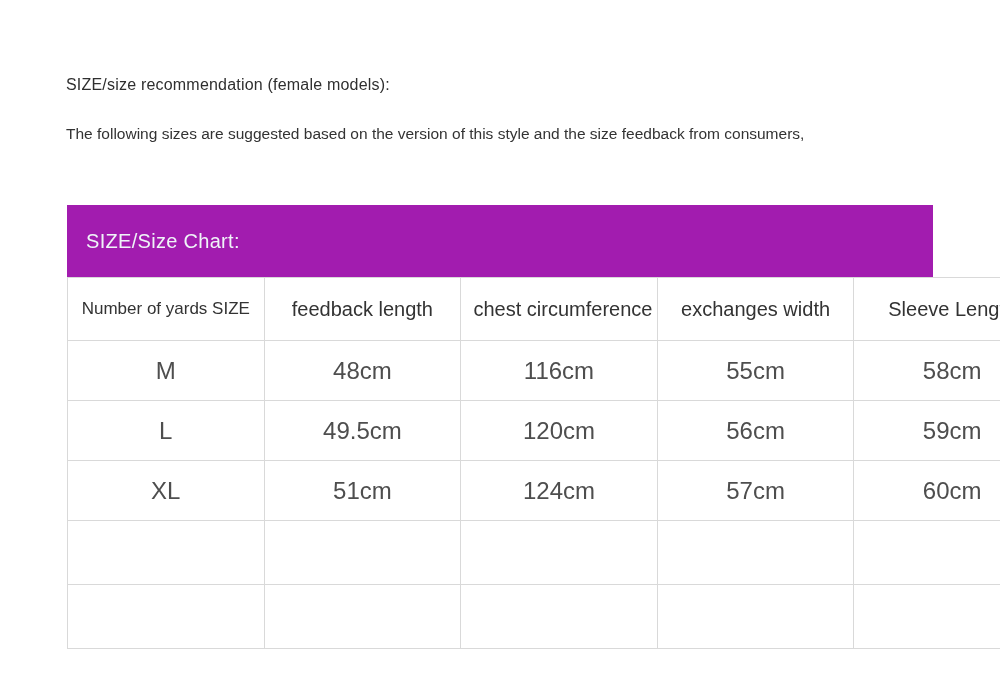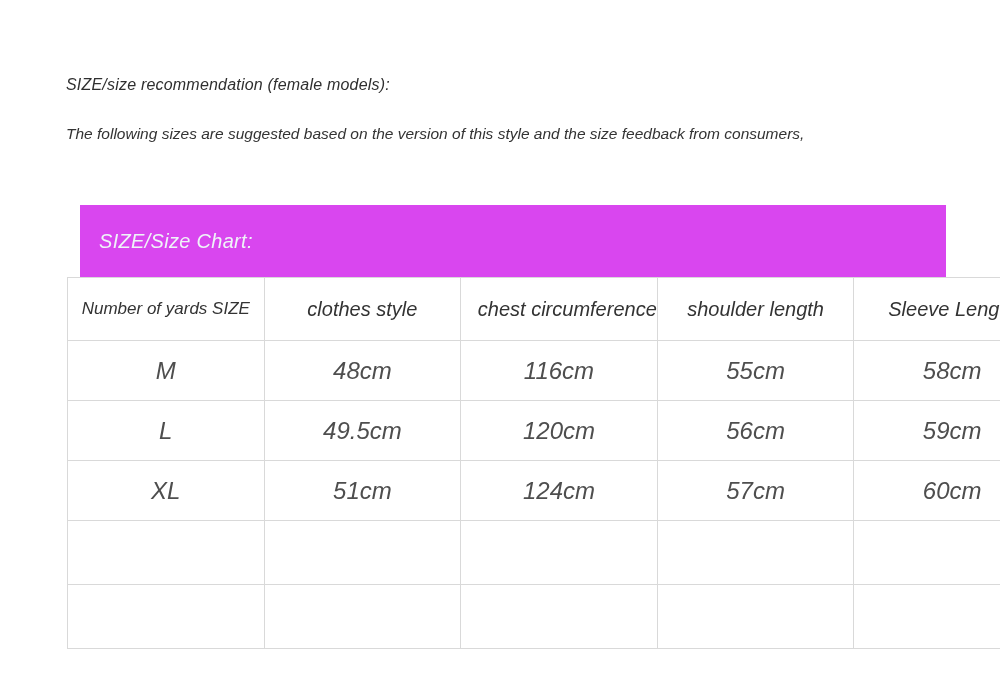--- a/index.html
+++ b/index.html
@@ -1,15 +1,15 @@
 <!DOCTYPE html>
 <html><head>
 <meta charset="utf-8">
 <style>
-  * { margin: 0; padding: 0; box-sizing: border-box; font-style: italic; }
+  * { margin: 0; padding: 0; box-sizing: border-box; }
   html, body {
     width: 1000px; height: 674px;
     background: #ffffff;
     font-family: "Liberation Sans", sans-serif;
     position: relative;
     overflow: hidden;
   }
   .page-title {
     position: absolute;
     left: 66px; top: 76px;
@@ -21,23 +21,23 @@
   .description {
     position: absolute;
     left: 66px; top: 125px;
     color: #333333;
     font-size: 15.5px;
     line-height: 17px;
   }
   .description .desc-line { white-space: nowrap; text-align: center; }
   .banner {
     position: absolute;
-    left: 80px; top: 205px;
+    left: 67px; top: 205px;
     width: 866px; height: 72px;
-    background: #d946ef;
+    background: #a21caf;
     display: flex;
     align-items: center;
   }
   .banner-title {
     color: #eff4f8;
     font-size: 20px;
     padding-left: 19px;
     letter-spacing: 0.3px;
   }
   table.size-table {
@@ -59,21 +59,21 @@
   tr.empty-row { height: 64px; }
   .header-row th {
     font-size: 20px;
     color: #333333;
   }
   .header-row th.col-size {
     font-size: 17px;
     white-space: nowrap;
   }
   .header-row th.col-chest {
-    text-align: right;
+    text-align: center;
     padding-left: 8px;
     line-height: 1.15;
   }
   .data-row td {
     font-size: 24px;
     color: #4e4e4e;
   }
 </style>
 </head>
 <body>
@@ -85,23 +85,23 @@
 </div>
 
 <div class="banner">
   <div class="banner-title">SIZE/Size Chart:</div>
 </div>
 
 <table class="size-table">
   <tbody>
     <tr class="header-row">
       <th class="col-size">Number of yards SIZE</th>
-      <th>clothes style</th>
+      <th>feedback length</th>
       <th class="col-chest">chest circumference</th>
-      <th>shoulder length</th>
+      <th>exchanges width</th>
       <th>Sleeve Length</th>
     </tr>
 
     <tr class="data-row">
       <td>M</td>
       <td>48cm</td>
       <td>116cm</td>
       <td>55cm</td>
       <td>58cm</td>
     </tr>

